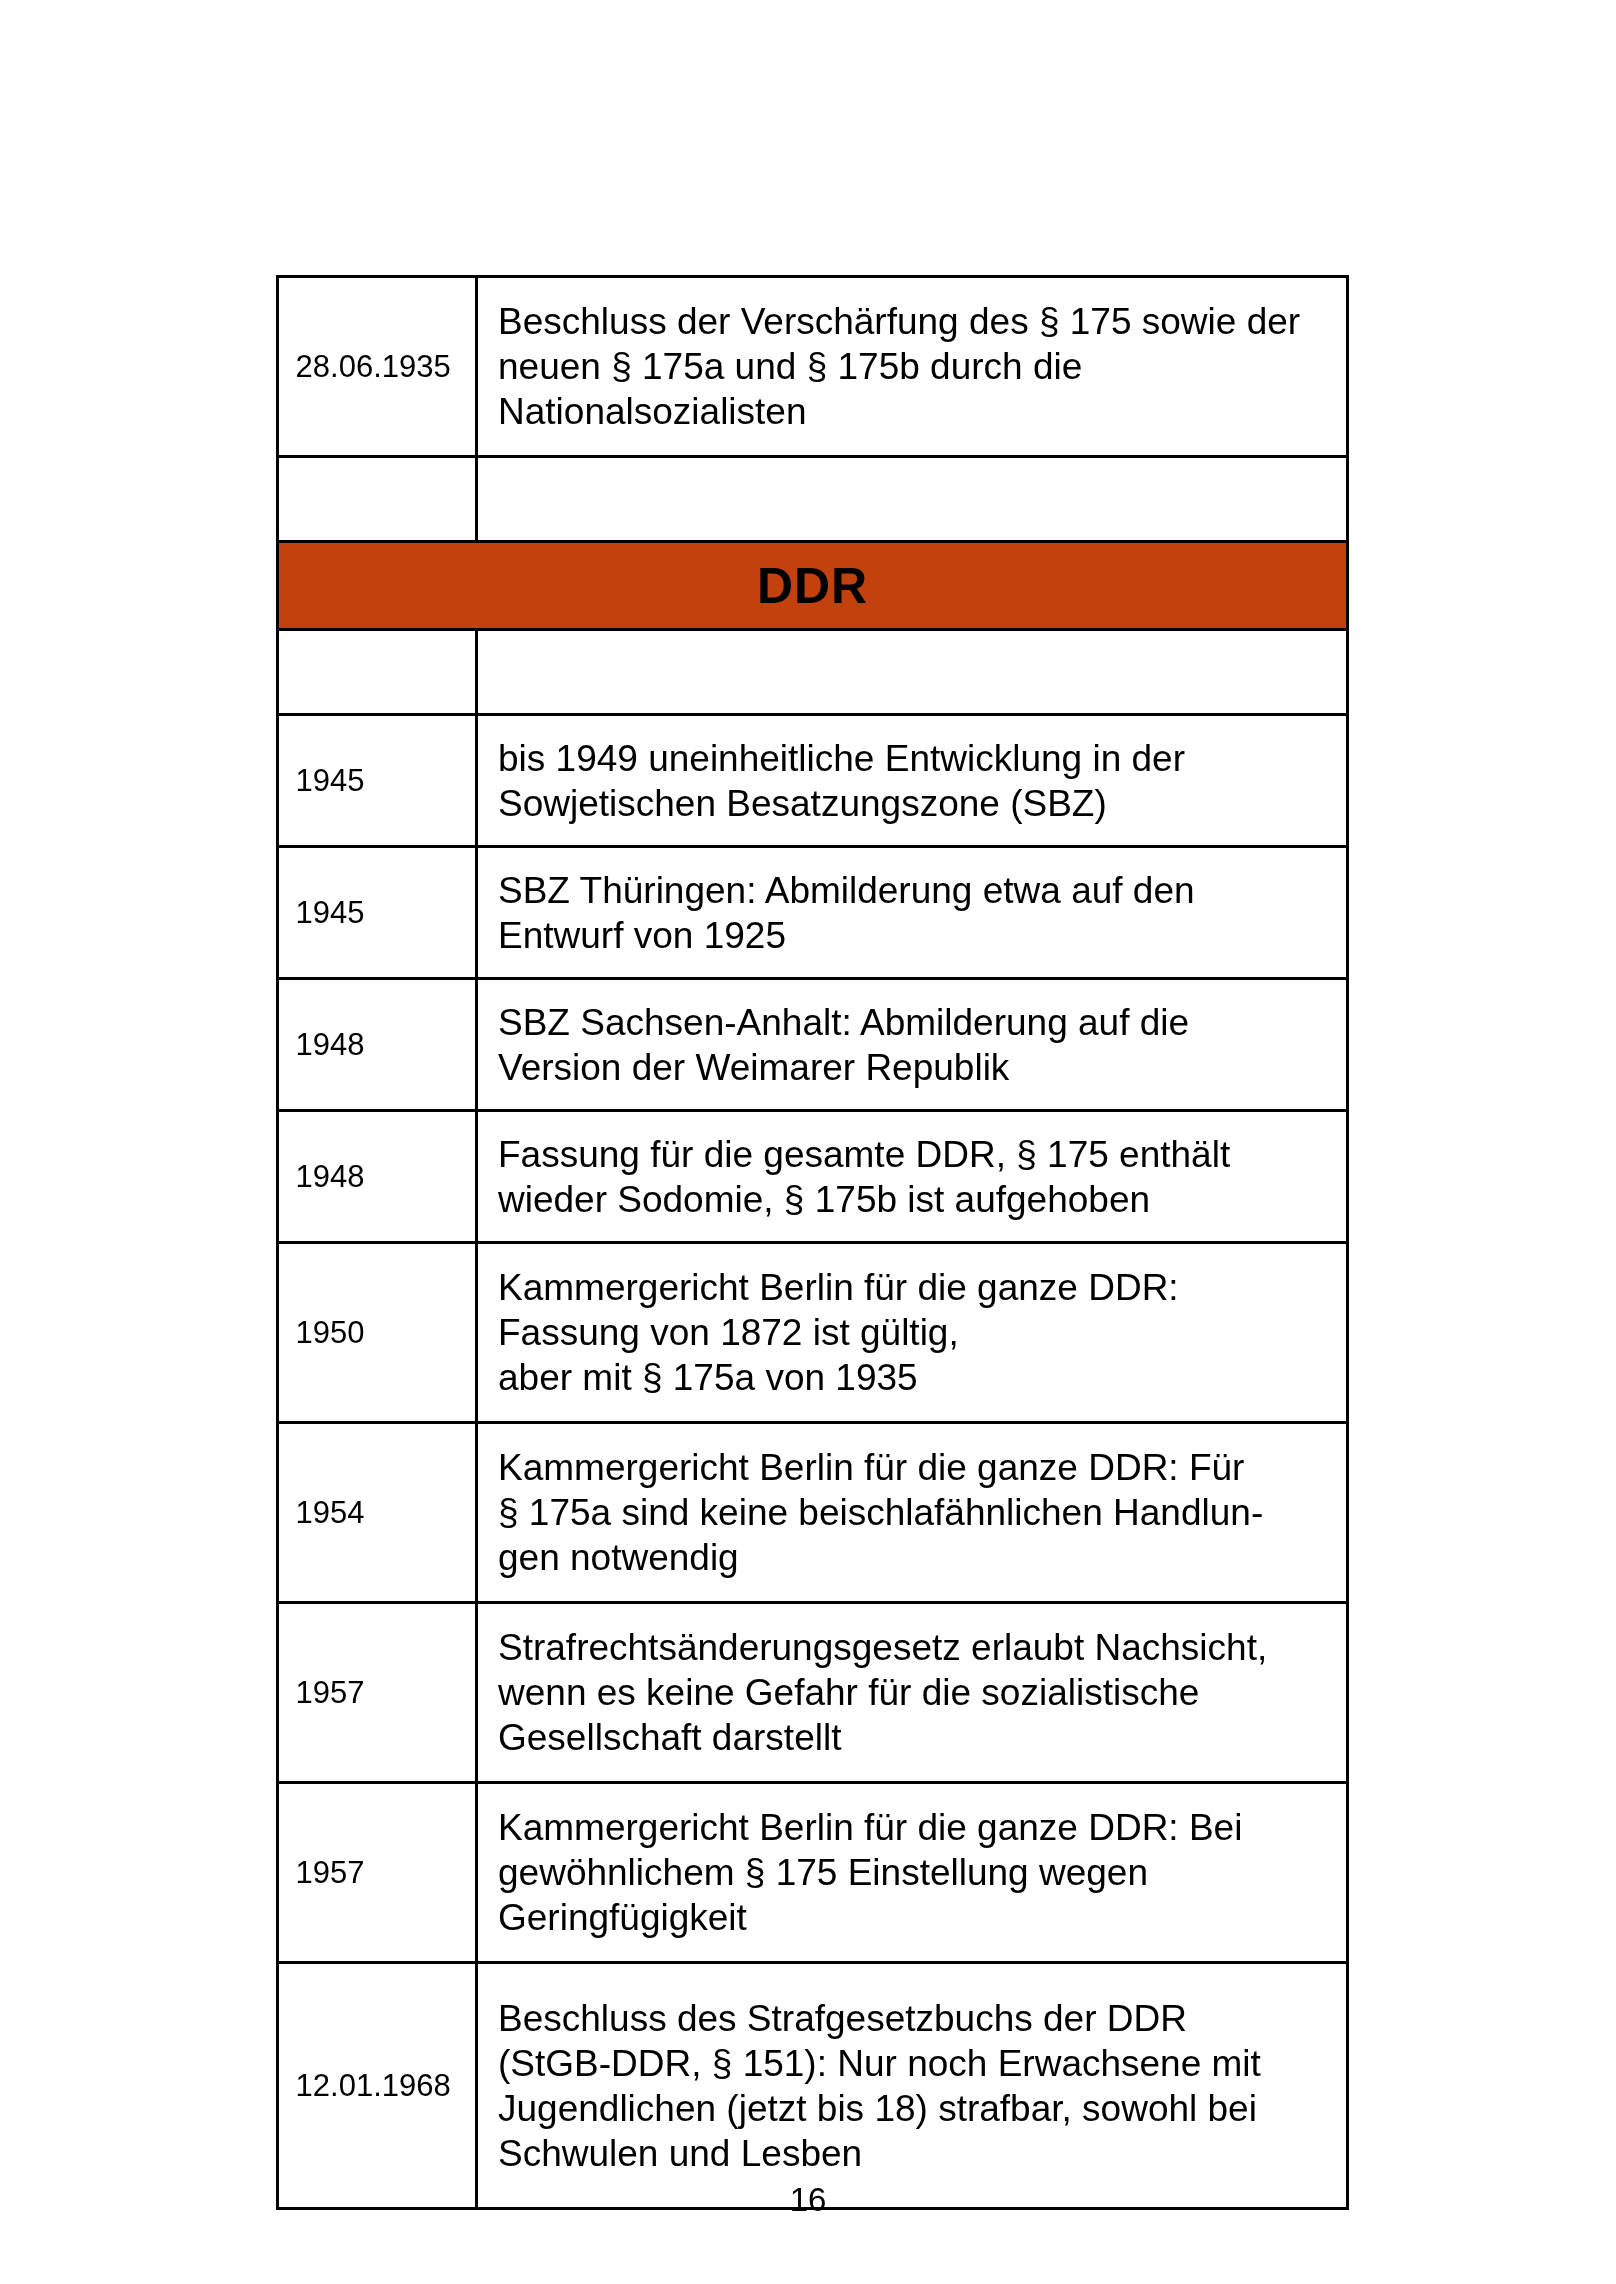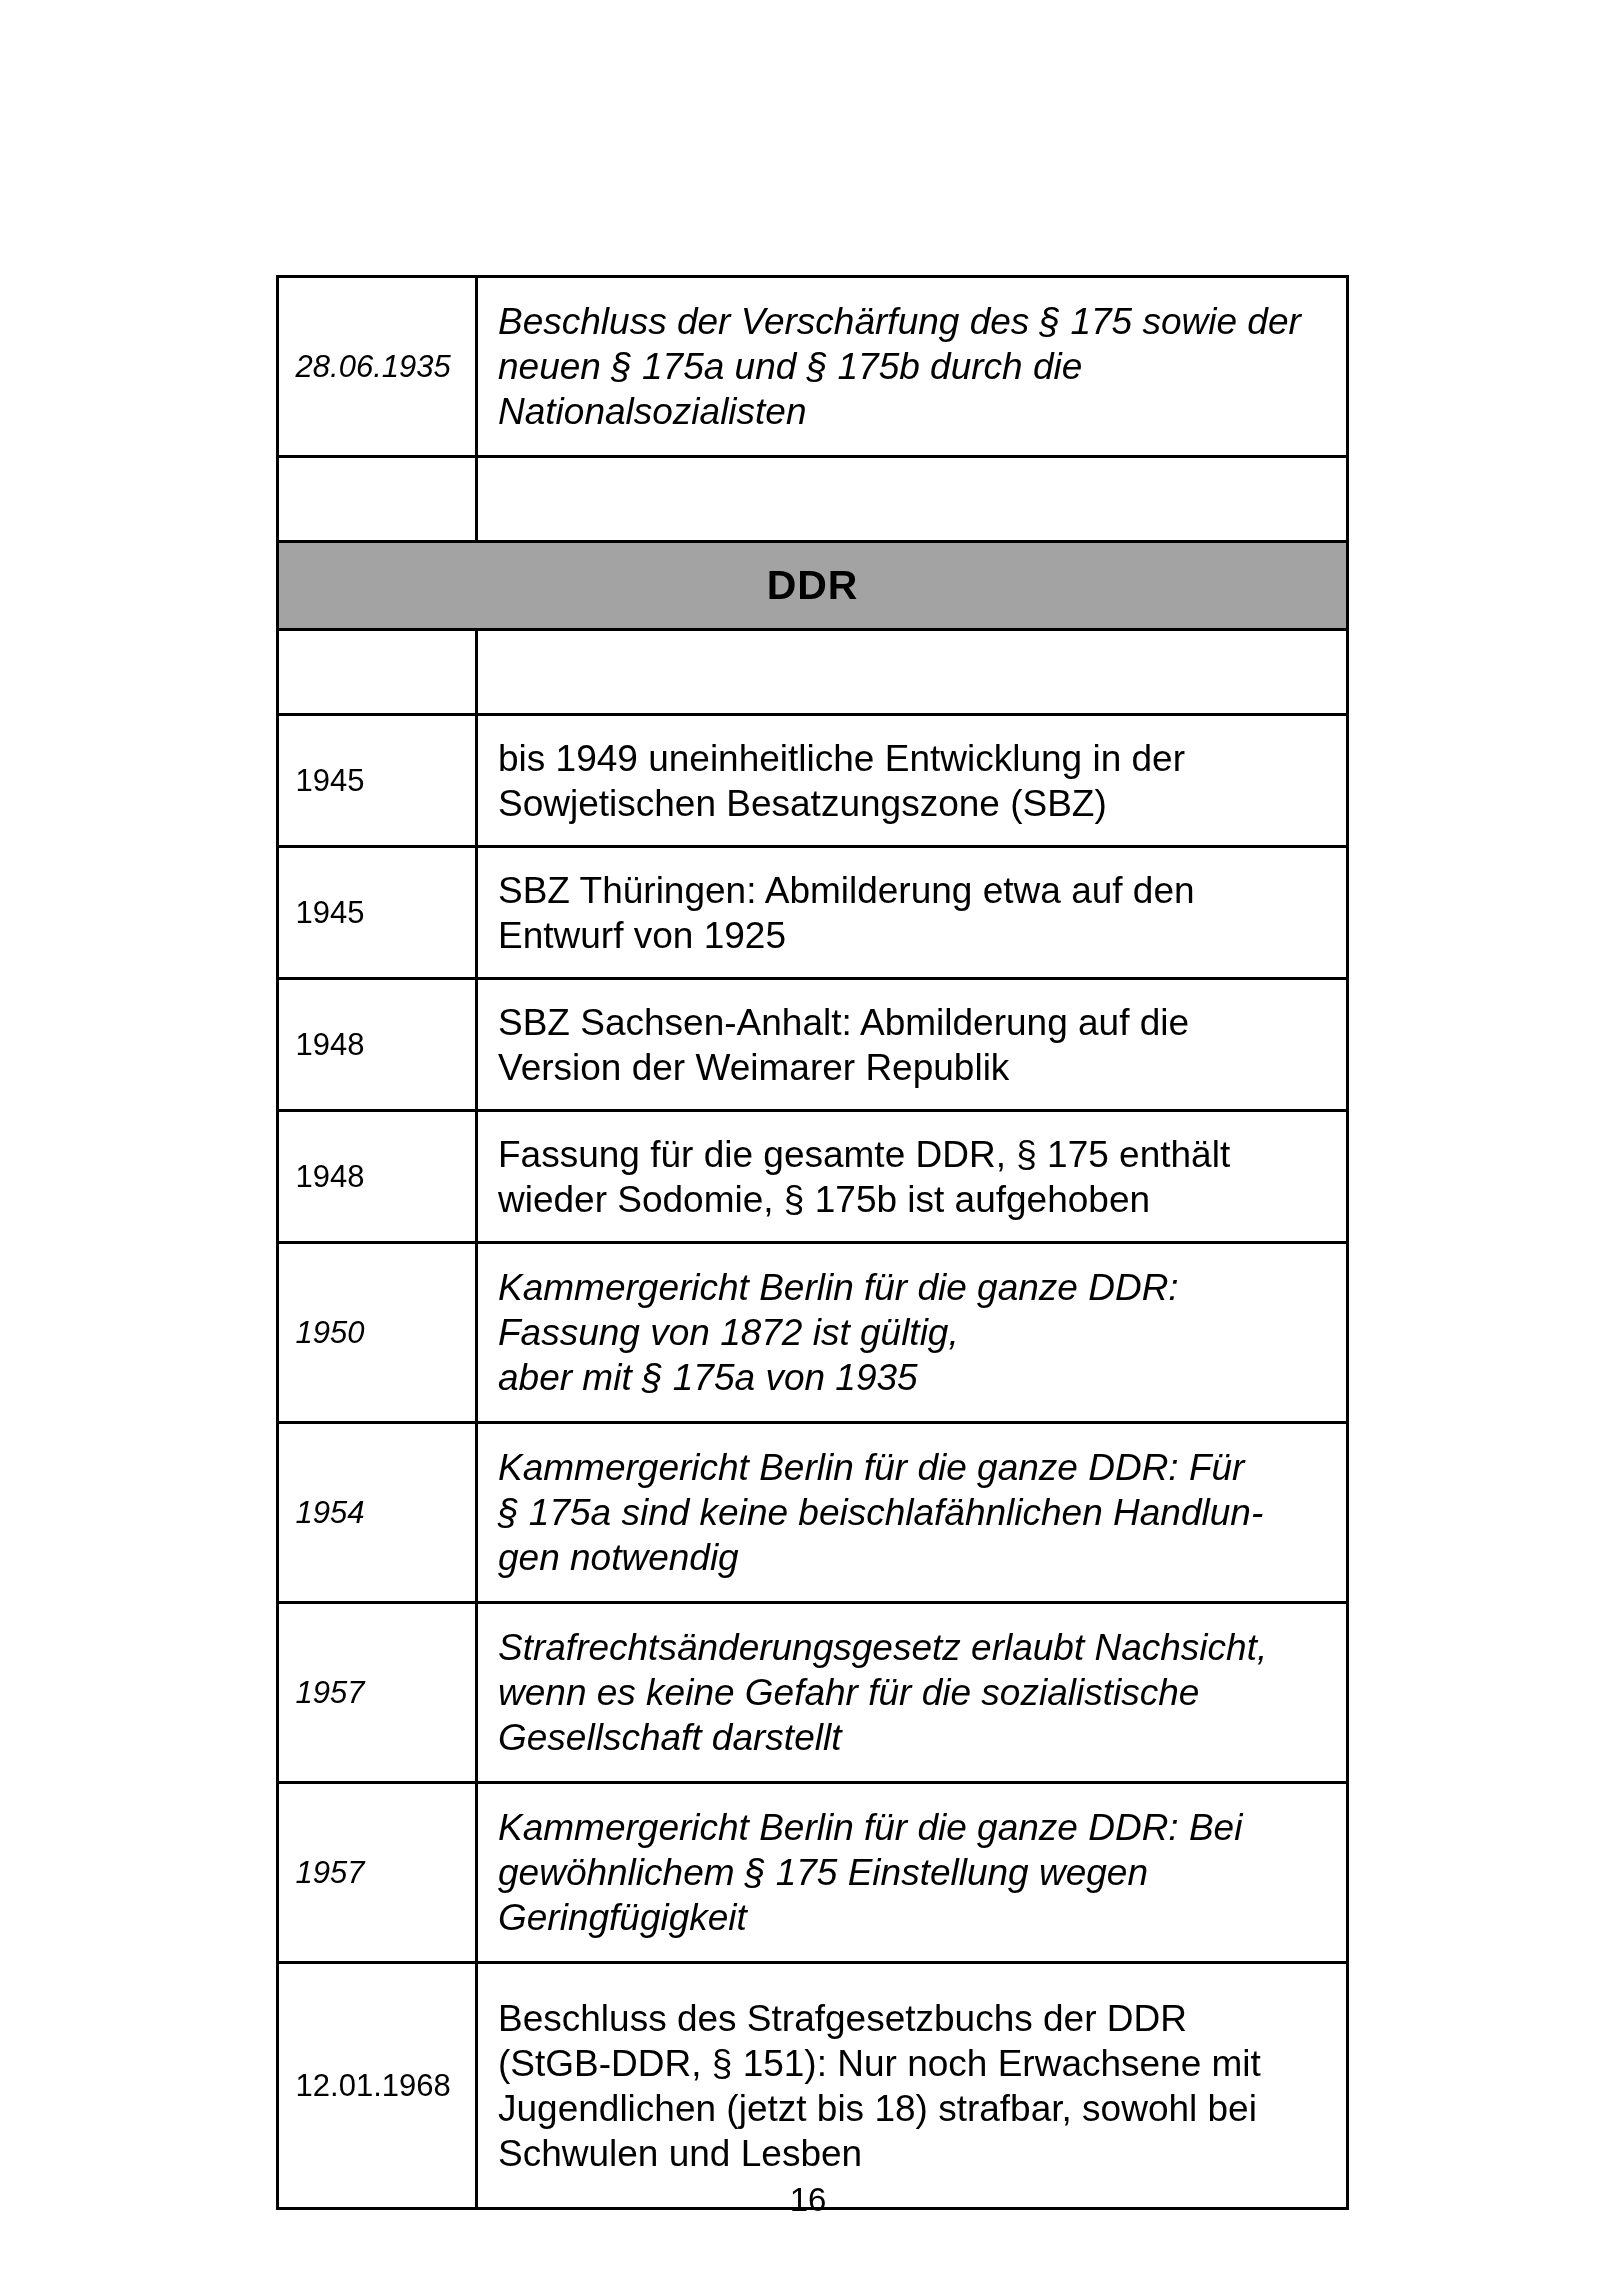--- a/index.html
+++ b/index.html
@@ -36,27 +36,27 @@
     padding: 0 4.6px 0 16.6px;
     letter-spacing: 0;
   }
   td.desc-cell {
     font-size: 37px;
     line-height: 45px;
     padding: 10px 16.6px 10px 20px;
     white-space: pre-line;
   }
   tr.entry-2 td { height: 109px; }
-  tr.entry-3 td { height: 157px; font-style: italic; }
+  tr.entry-3 td { height: 157px; }
   tr.entry-4 td { height: 223px; }
   tr.empty-row td { height: 62px; }
   tr.section-row td.section-cell {
     height: 83px;
-    background: #a3a3a3;
-    font-size: 41px;
+    background: #c2410c;
+    font-size: 50px;
     font-weight: bold;
     text-align: center;
     vertical-align: middle;
     letter-spacing: 0.9px;
   }
   .page-number {
     position: absolute;
     top: 2138px;
     left: 0;
     width: 100%;

